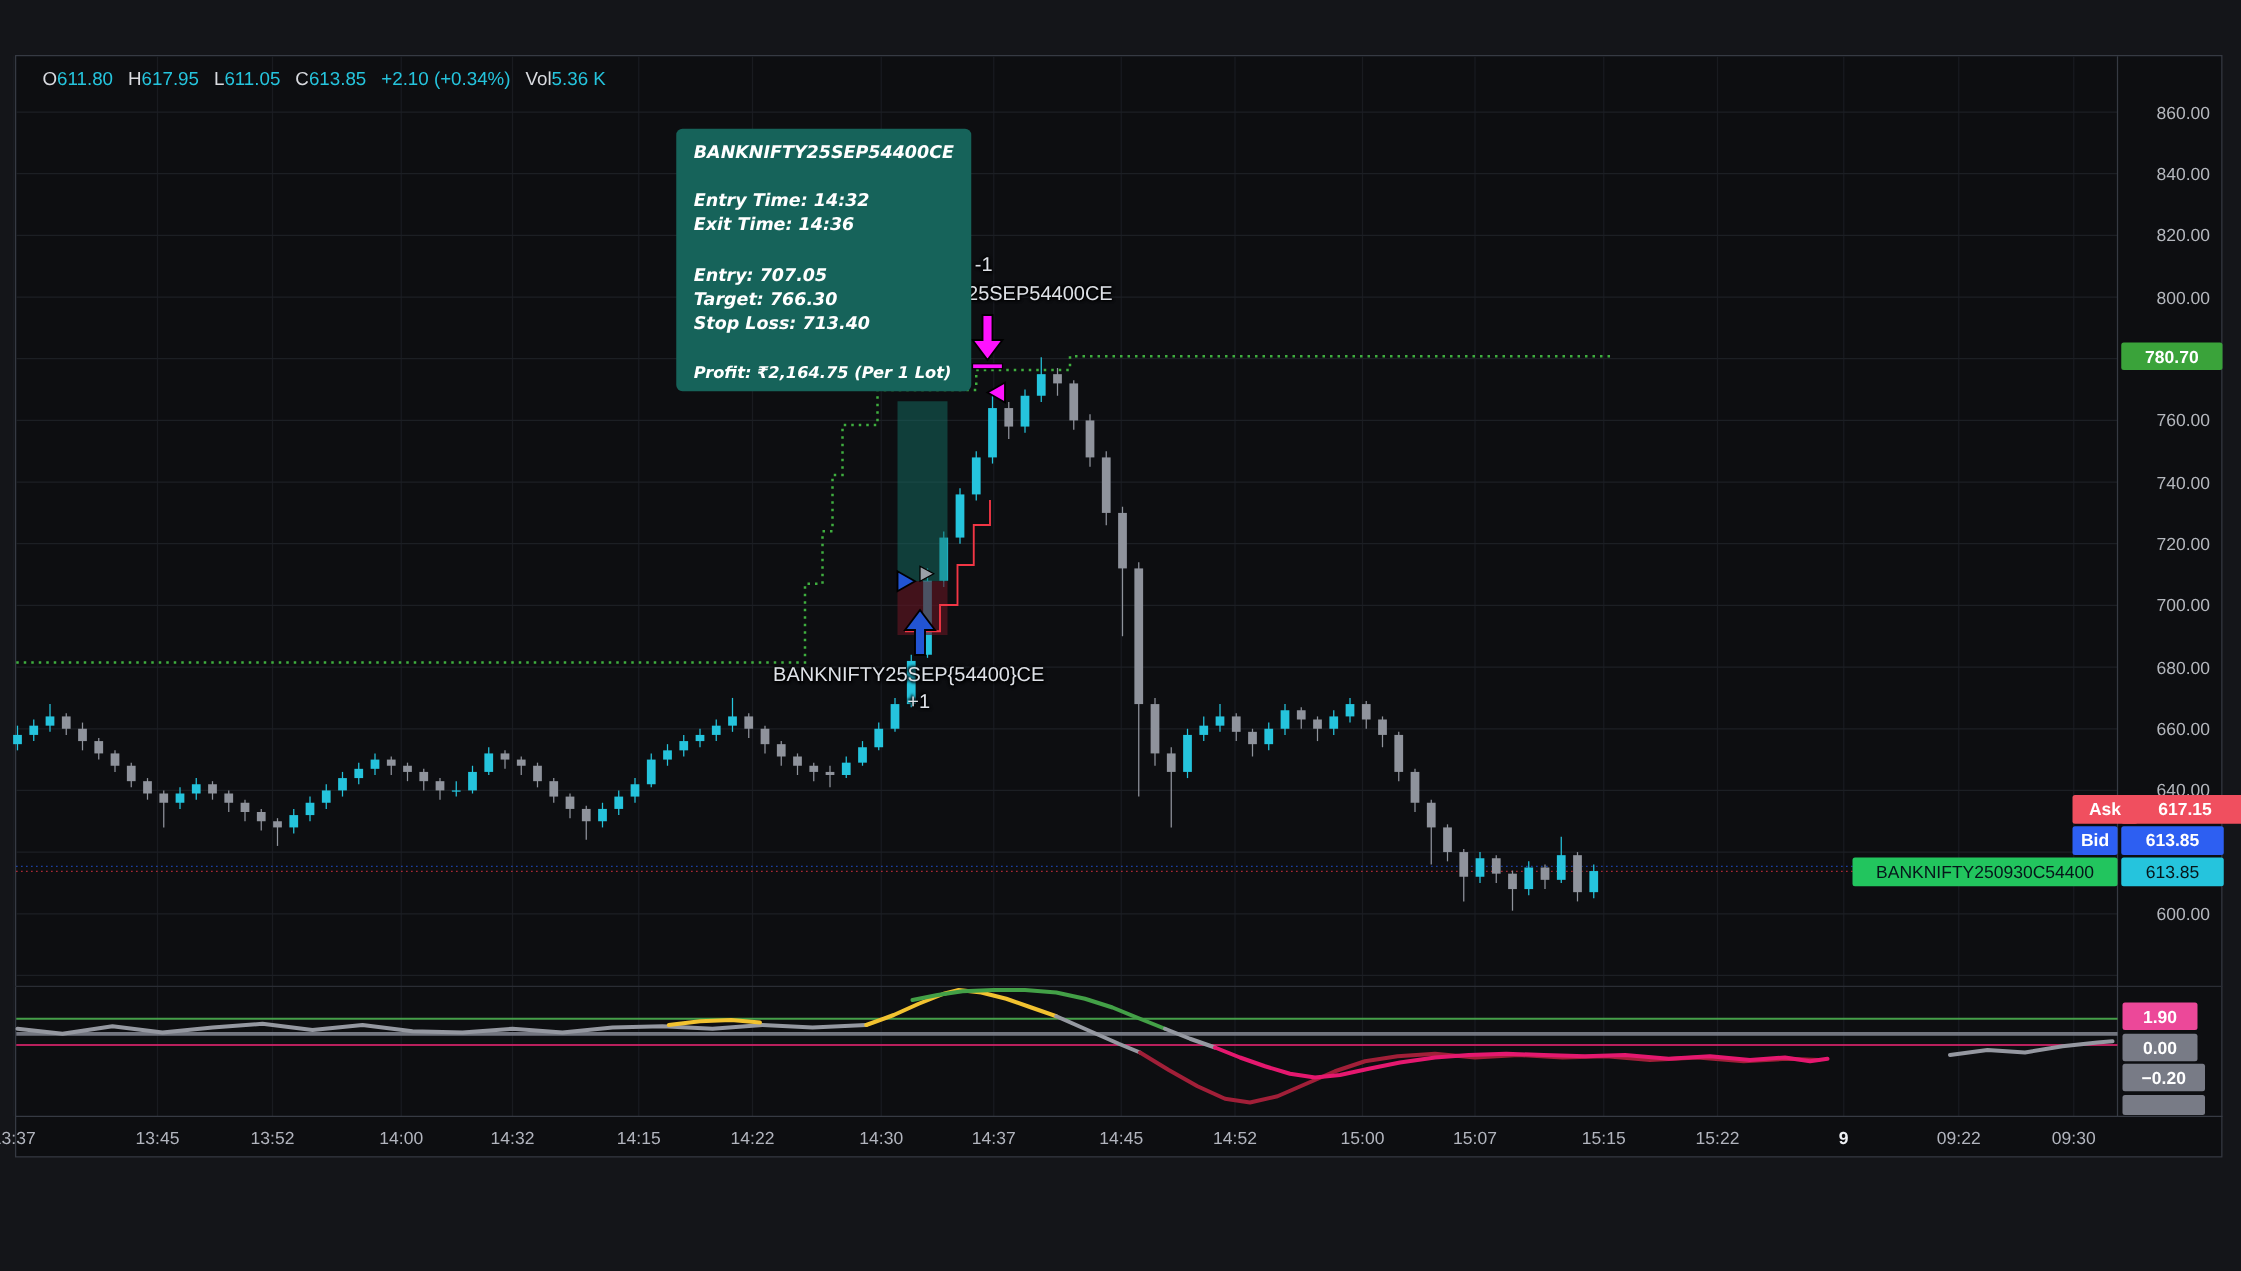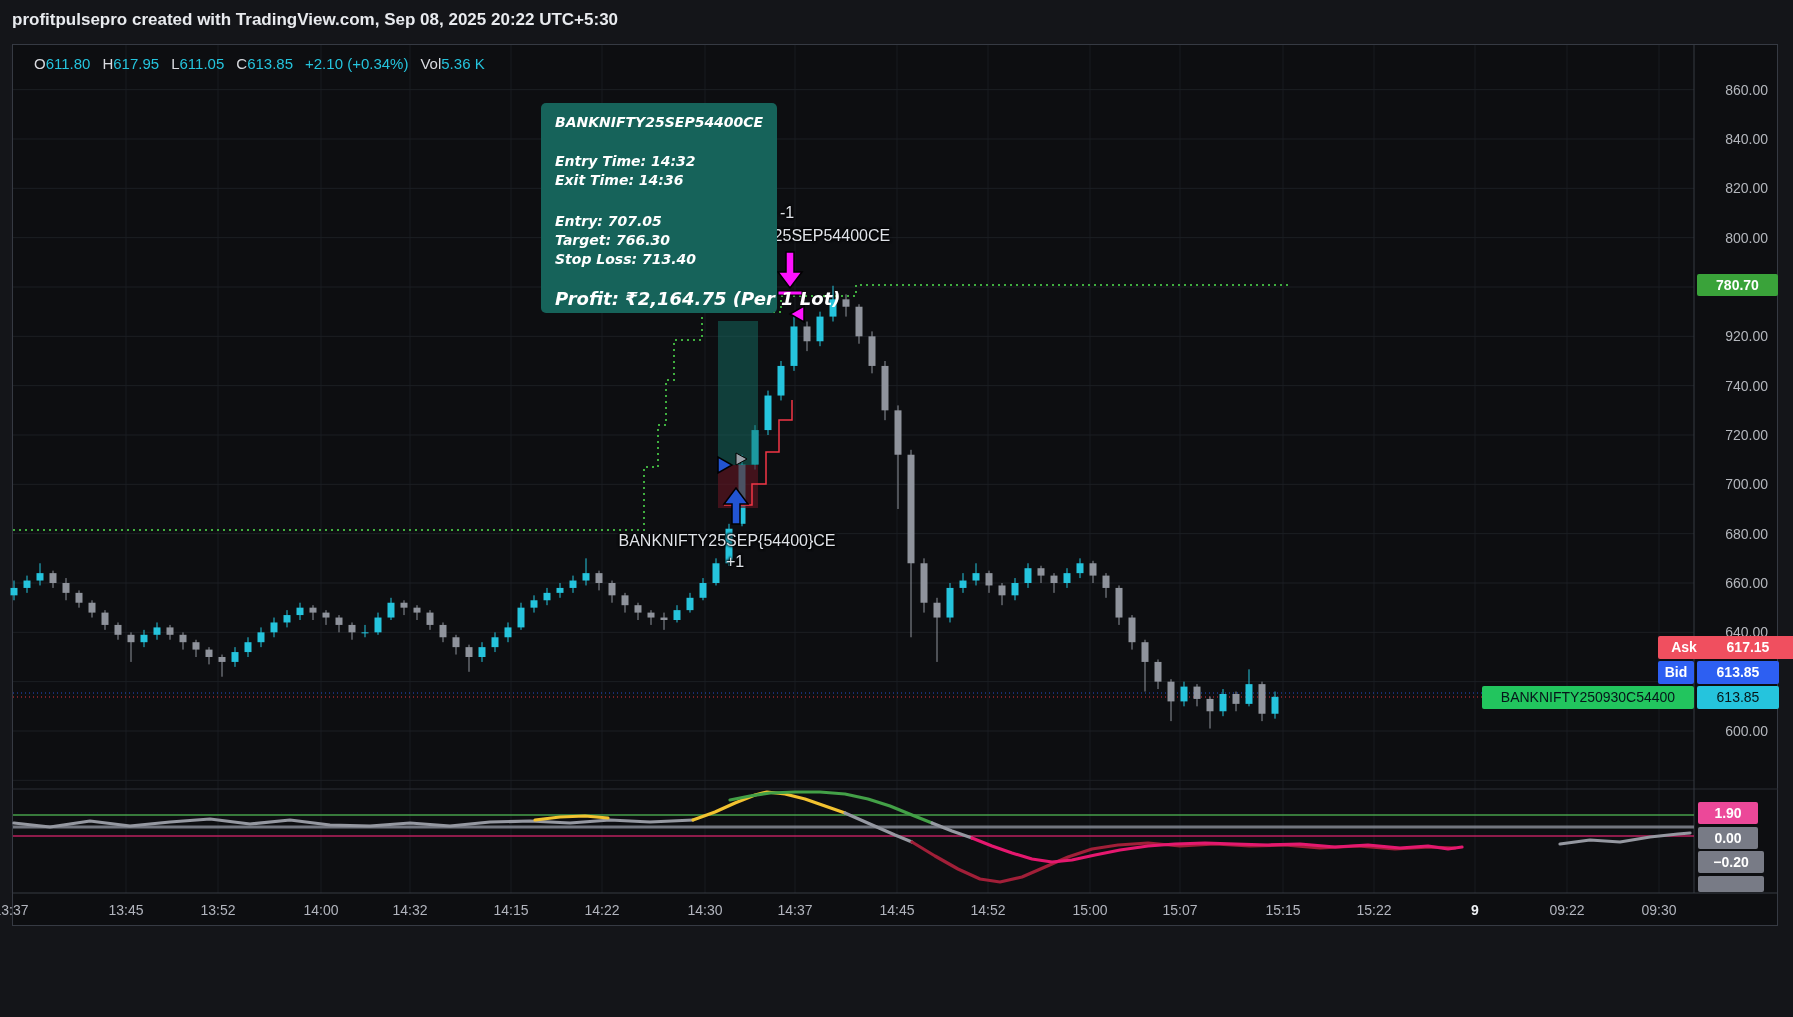--- a/index.html
+++ b/index.html
@@ -10,38 +10,37 @@
   #plot{position:absolute;left:0;top:0;width:1793px;height:1017px}
   .topbar{position:absolute;left:12px;top:9px;font:700 17px/22px "Liberation Sans",sans-serif;color:#e8eaee}
   .symbol-bar{position:absolute;left:22px;top:55px;font:400 15px/18px "Liberation Sans",sans-serif;
     color:#d9dbe0;white-space:nowrap;display:flex;align-items:center}
   .symbol-bar .gap{display:inline-block;width:12px}
   .symbol-bar .cy{color:#25c4dd}
   .tooltip{position:absolute;left:541px;top:103px;width:236px;height:210px;background:#16635a;
     border-radius:5px;color:#fff;font:700 14px/17px "DejaVu Sans","Liberation Sans",sans-serif;
     font-style:italic;z-index:30}
   .tooltip span{position:absolute;left:14px;white-space:nowrap}
-  .tl1{top:11px}.tl2{top:50px}.tl3{top:69px}.tl4{top:110px}.tl5{top:129px}.tl6{top:148px}.tl7{top:187px;font-size:18px}
+  .tl1{top:11px}.tl2{top:50px}.tl3{top:69px}.tl4{top:110px}.tl5{top:129px}.tl6{top:148px}.tl7{top:187px;font-size:13px}
   .trade-lbl{position:absolute;text-align:center;color:#dfe2e8;font:400 16px/18px "Liberation Sans",sans-serif;
     text-shadow:0 0 3px #000,1px 1px 2px #000,-1px -1px 2px #000;z-index:25;white-space:nowrap}
   .badge{position:absolute;text-align:center;color:#fff;font:700 14px/23px "Liberation Sans",sans-serif;
     border-radius:2px;z-index:20}
   .axis-lbl{position:absolute;color:#b4b7bd;font:400 14px/18px "Liberation Sans",sans-serif;z-index:5}
   .time-lbl{position:absolute;color:#b2b5be;font:400 14px/18px "Liberation Sans",sans-serif;text-align:center;width:60px;z-index:5}
   .time-lbl.day{color:#eef0f4;font-weight:700}
   .price-col{text-align:right;width:80px}
   .logo-row{position:absolute;left:28px;top:948px;display:flex;align-items:center;z-index:10}
   .logo-text{margin-left:14px;color:#d6d9dd;font:700 27px/40px "Liberation Sans",sans-serif;letter-spacing:.2px}
 </style>
 </head>
 <body>
 
 <div id="stage">
 
-  <div class="topbar">profitpulsepro created with TradingView.com, Sep 08, 2025 20:22 UTC+5:30</div>
 
   <div class="chart-frame"></div>
 
   <svg id="plot" xmlns="http://www.w3.org/2000/svg">
       <line x1="11" y1="45" x2="11" y2="893" stroke="#191b20" stroke-width="1"></line>
       <line x1="126" y1="45" x2="126" y2="893" stroke="#191b20" stroke-width="1"></line>
       <line x1="218" y1="45" x2="218" y2="893" stroke="#191b20" stroke-width="1"></line>
       <line x1="321" y1="45" x2="321" y2="893" stroke="#191b20" stroke-width="1"></line>
       <line x1="410" y1="45" x2="410" y2="893" stroke="#191b20" stroke-width="1"></line>
       <line x1="511" y1="45" x2="511" y2="893" stroke="#191b20" stroke-width="1"></line>
@@ -344,21 +343,21 @@
   <div class="badge" style="left:1698px;top:802px;width:60px;height:22px;line-height:22px;background:#ec4899">1.90</div>
   <div class="badge" style="left:1698px;top:827px;width:60px;height:22px;line-height:22px;background:#787b86">0.00</div>
   <div class="badge" style="left:1698px;top:851px;width:66px;height:22px;line-height:22px;background:#787b86">−0.20</div>
   <div class="badge" style="left:1698px;top:876px;width:66px;height:16px;background:#787b86;overflow:hidden"></div>
 
 
 <div class="axis-lbl price-col" style="left: 1688px; top: 80.66px;">860.00</div>
     <div class="axis-lbl price-col" style="left: 1688px; top: 129.994px;">840.00</div>
     <div class="axis-lbl price-col" style="left: 1688px; top: 179.328px;">820.00</div>
     <div class="axis-lbl price-col" style="left: 1688px; top: 228.662px;">800.00</div>
-    <div class="axis-lbl price-col" style="left: 1688px; top: 327.33px;">920.00</div>
+    <div class="axis-lbl price-col" style="left: 1688px; top: 327.33px;">760.00</div>
     <div class="axis-lbl price-col" style="left: 1688px; top: 376.664px;">740.00</div>
     <div class="axis-lbl price-col" style="left: 1688px; top: 425.998px;">720.00</div>
     <div class="axis-lbl price-col" style="left: 1688px; top: 475.332px;">700.00</div>
     <div class="axis-lbl price-col" style="left: 1688px; top: 524.666px;">680.00</div>
     <div class="axis-lbl price-col" style="left: 1688px; top: 574px;">660.00</div>
     <div class="axis-lbl price-col" style="left: 1688px; top: 623.334px;">640.00</div>
     <div class="axis-lbl price-col" style="left: 1688px; top: 722.002px;">600.00</div>
     <div class="time-lbl" style="left: -19px; top: 901px;">13:37</div>
     <div class="time-lbl" style="left: 96px; top: 901px;">13:45</div>
     <div class="time-lbl" style="left: 188px; top: 901px;">13:52</div>

